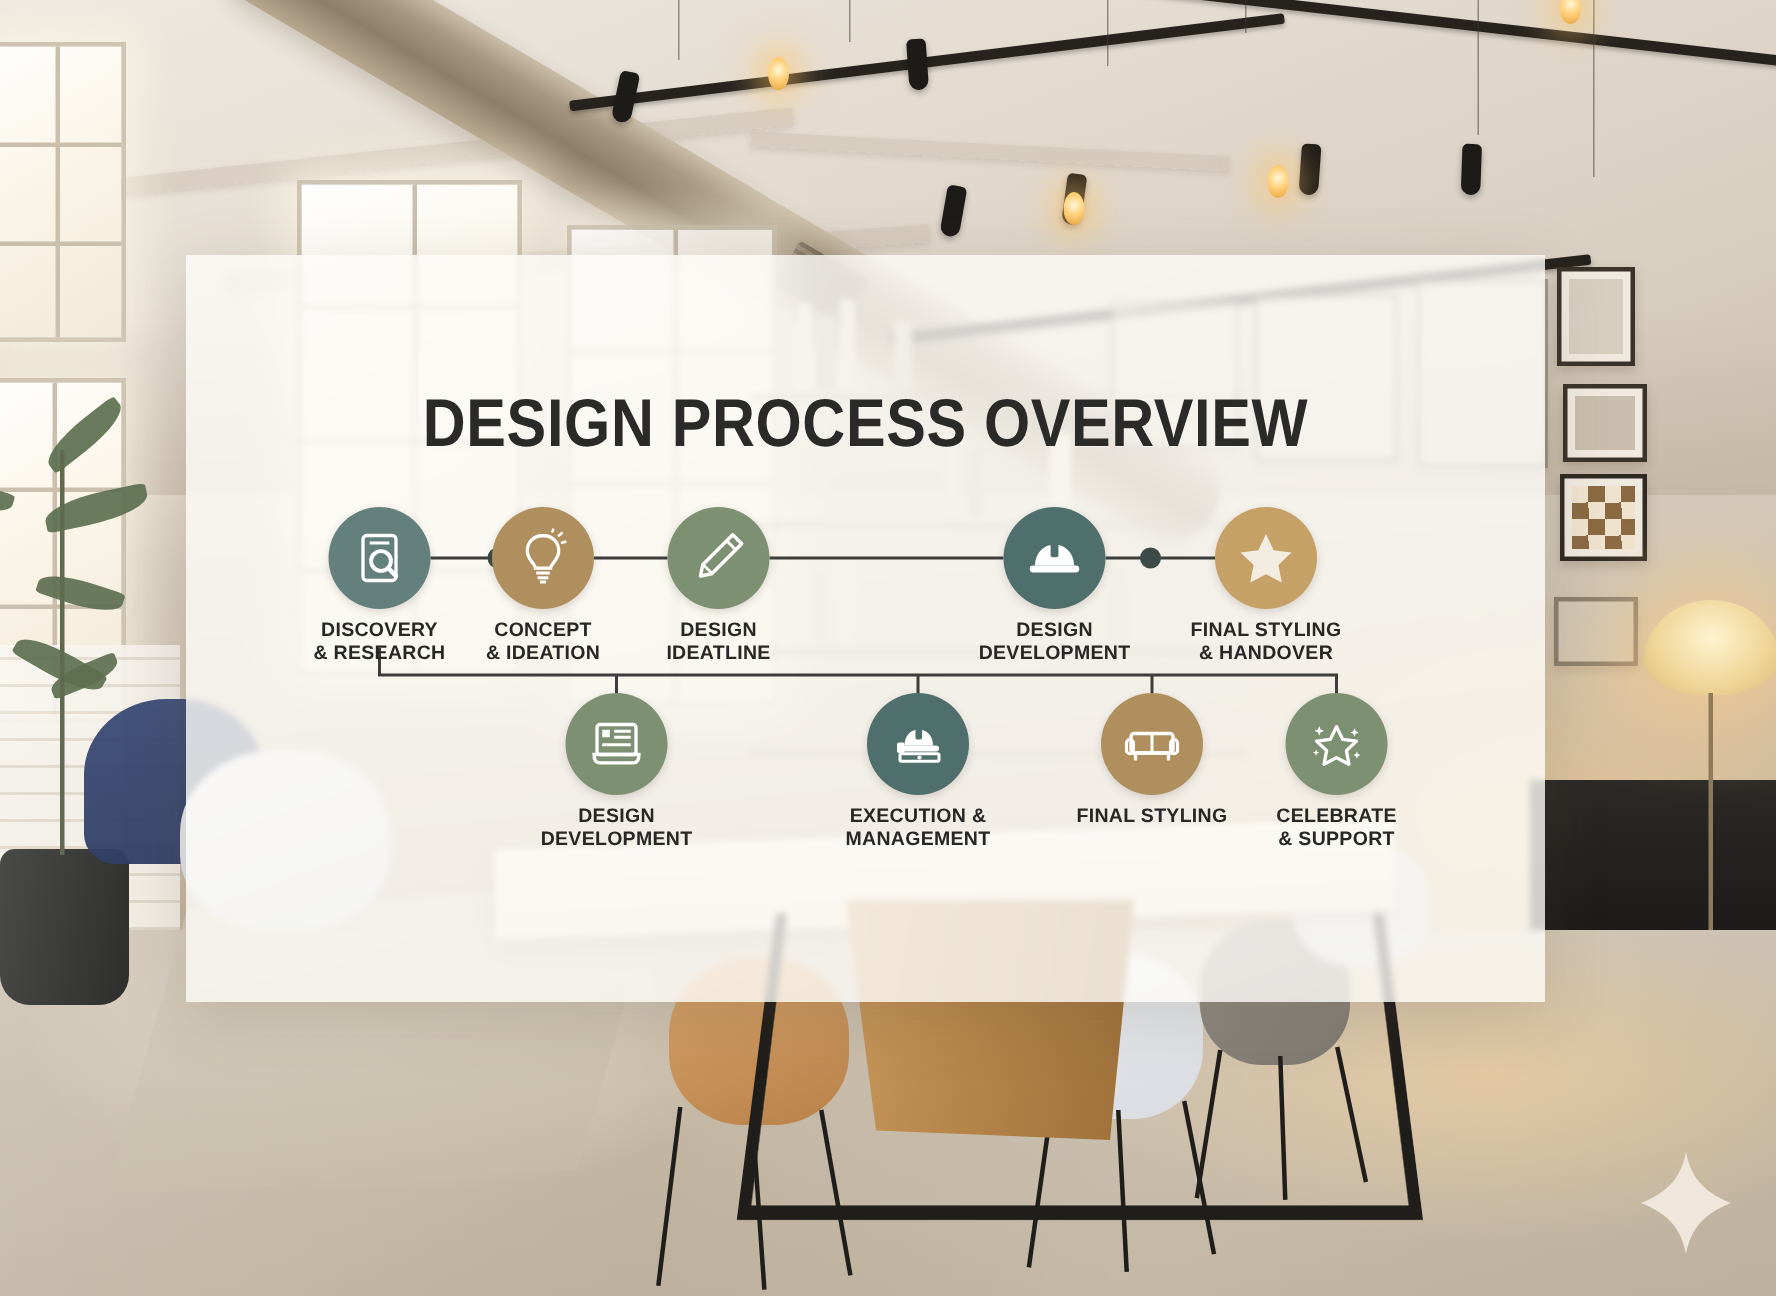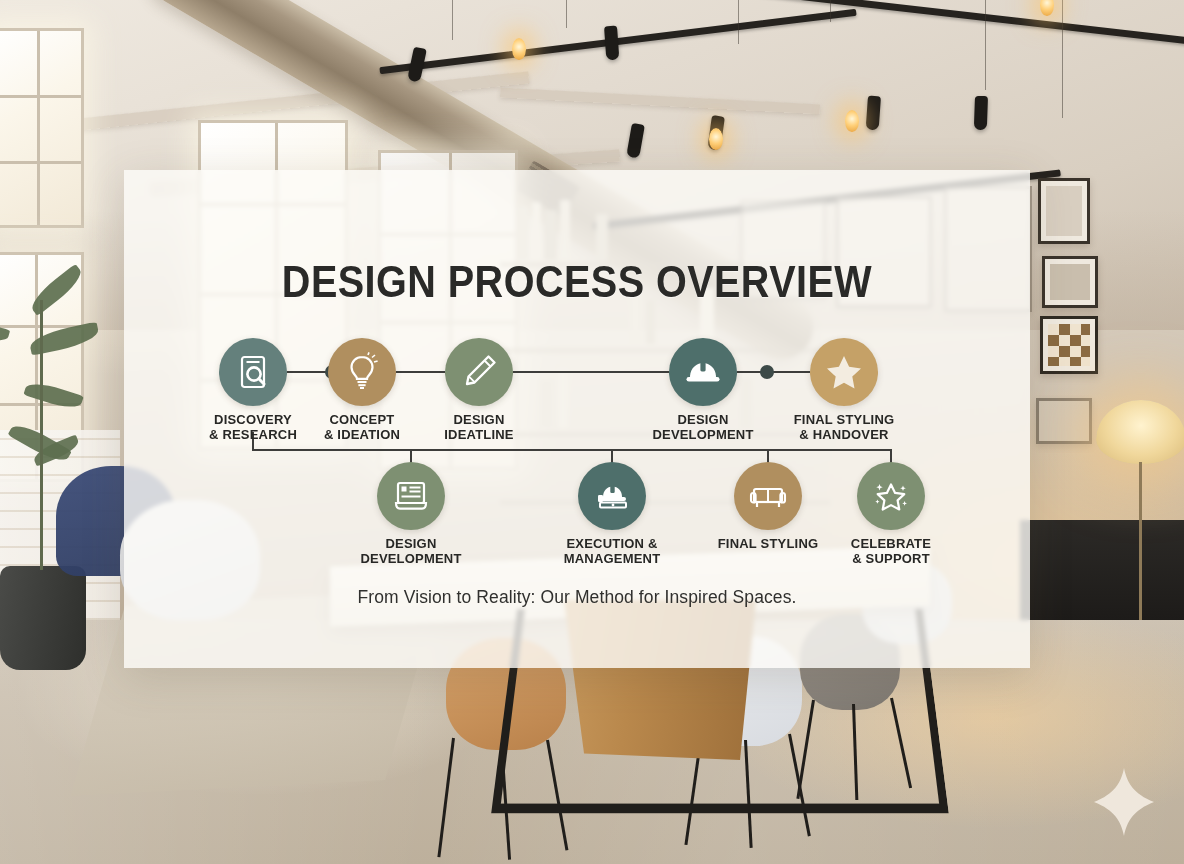--- a/index.html
+++ b/index.html
@@ -494,21 +494,20 @@
             <path d="M9.5 9l.9 2.3 2.3.9-2.3.9-.9 2.3-.9-2.3-2.3-.9 2.3-.9z" fill="#fff"></path>
             <path d="M33 10.5l.8 2 2 .8-2 .8-.8 2-.8-2-2-.8 2-.8z" fill="#fff"></path>
             <path d="M34.6 26l.7 1.7 1.7.7-1.7.7-.7 1.7-.7-1.7-1.7-.7 1.7-.7z" fill="#fff"></path>
             <path d="M7.4 24.6l.6 1.5 1.5.6-1.5.6-.6 1.5-.6-1.5-1.5-.6 1.5-.6z" fill="#fff"></path>
           </svg>
         </div>
         <div class="caption">CELEBRATE
 &amp; SUPPORT</div>
       </div>
 
-      <div class="subtitle">From Vision to Reality: Our Method for Inspired Spaces.</div>
     </div>
   </div>
 
   <svg class="sparkle" viewBox="0 0 64 72">
     <path d="M32 2c2.8 14.5 9.5 26 30 34-20.5 8-27.2 19.5-30 34-2.8-14.5-9.5-26-30-34 20.5-8 27.2-19.5 30-34z" fill="#efe7dc"></path>
   </svg>
 
 </div>
 
 </body></html>

